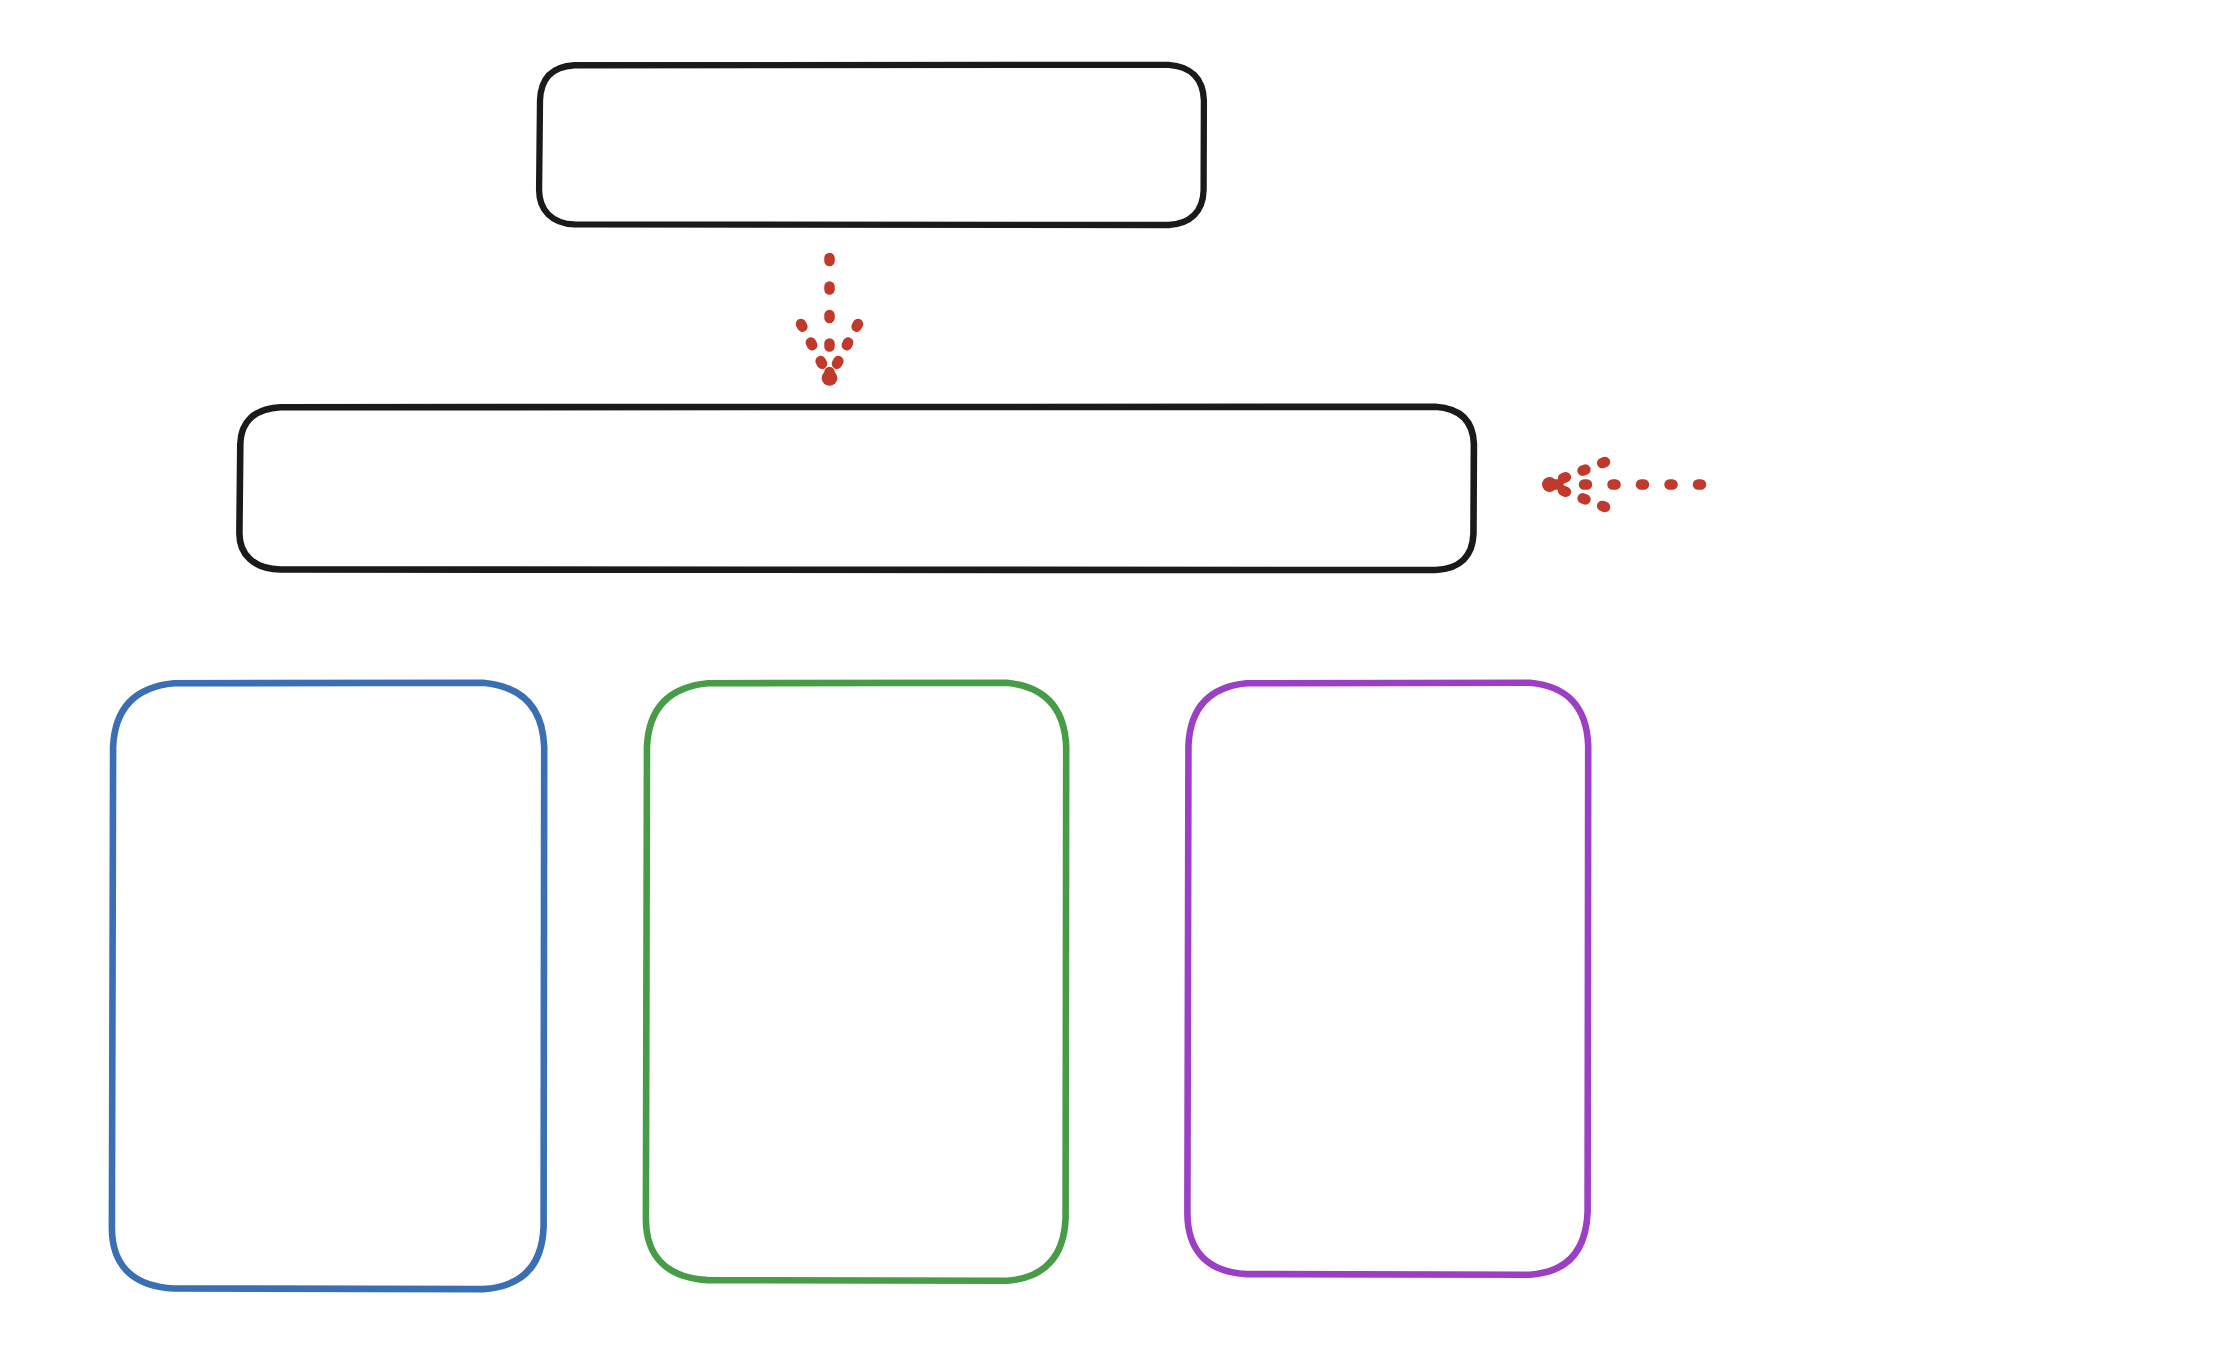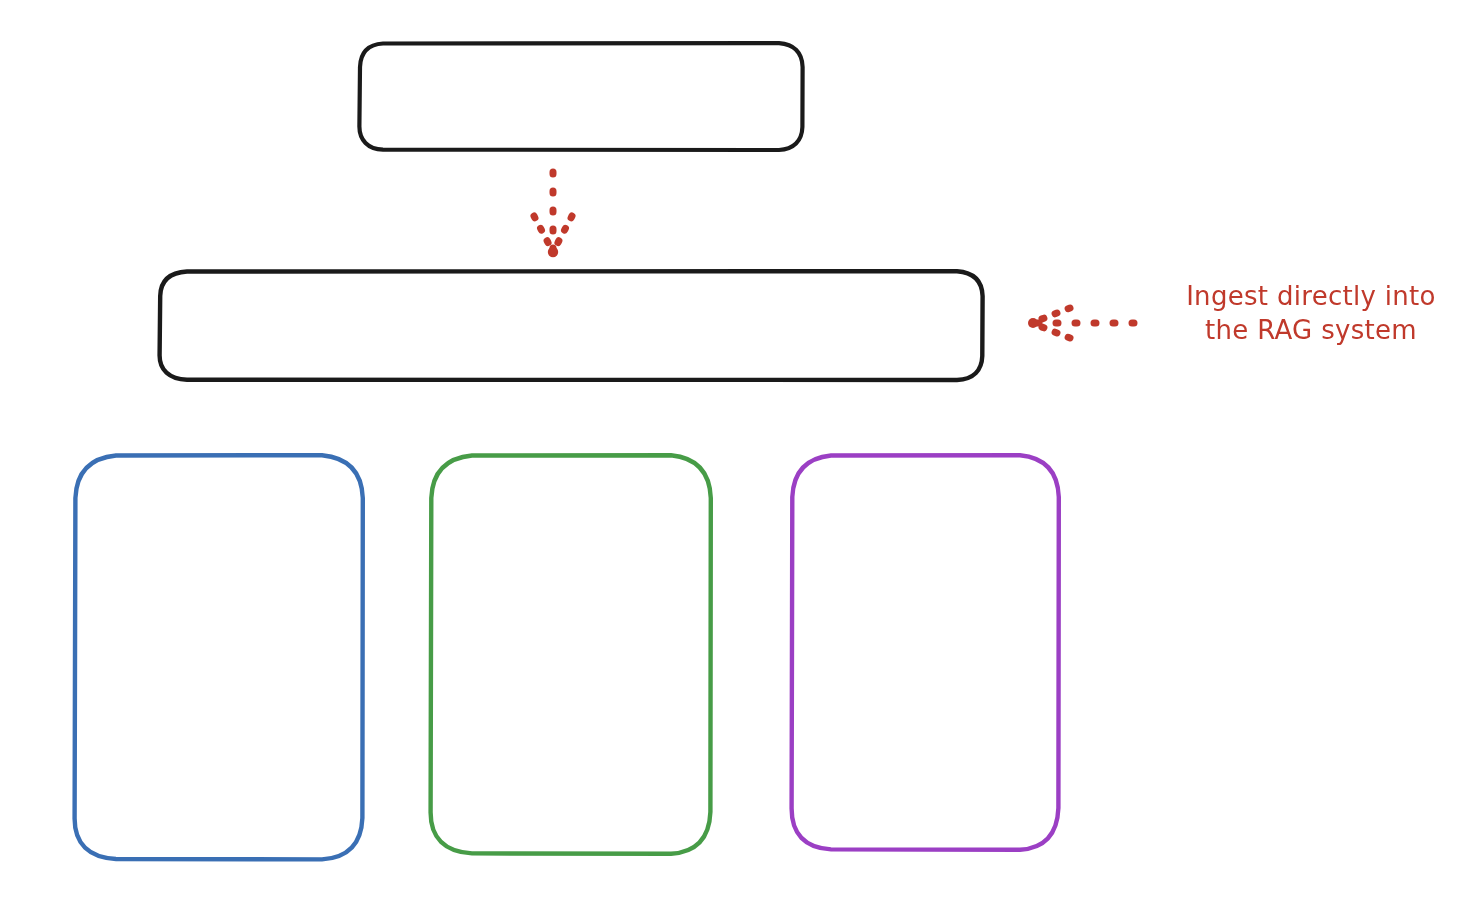--- a/index.html
+++ b/index.html
@@ -202,22 +202,20 @@
     </svg>
     <div class="store-inner">
       <div class="store-label">RelationalIO
 (insert_sql,
 query_sql)</div>
       <div class="store-gap"></div>
       <div class="store-label">SQLTable</div>
     </div>
   </div>
 
-  <div id="ingest-annotation">Ingest directly into
-the RAG system</div>
 
   <svg id="arrows" viewBox="0 0 1484 910">
 
     <g>
       <path d="M553,172 L553,252" fill="none" stroke="#c0392b" stroke-width="7" stroke-linecap="round" stroke-dasharray="2 17"></path>
 
       <path d="M534,216 L552,250" fill="none" stroke="#c0392b" stroke-width="7" stroke-linecap="round" stroke-dasharray="2 12"></path>
       <path d="M572,216 L554,250" fill="none" stroke="#c0392b" stroke-width="7" stroke-linecap="round" stroke-dasharray="2 12"></path>
       <circle cx="553" cy="252" r="5.2" fill="#c0392b"></circle>
     </g>

